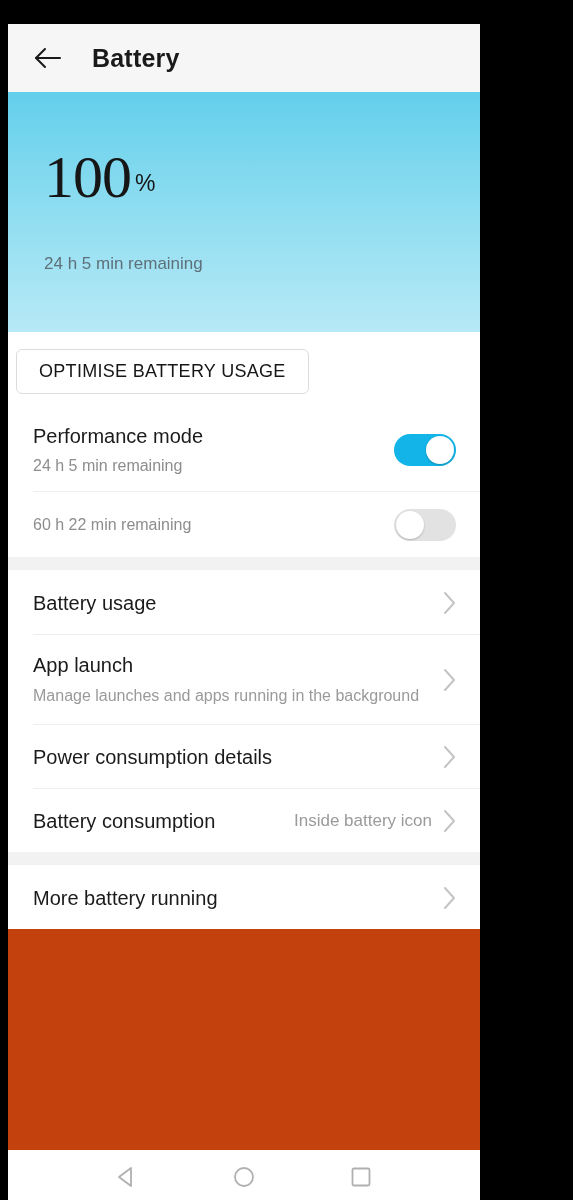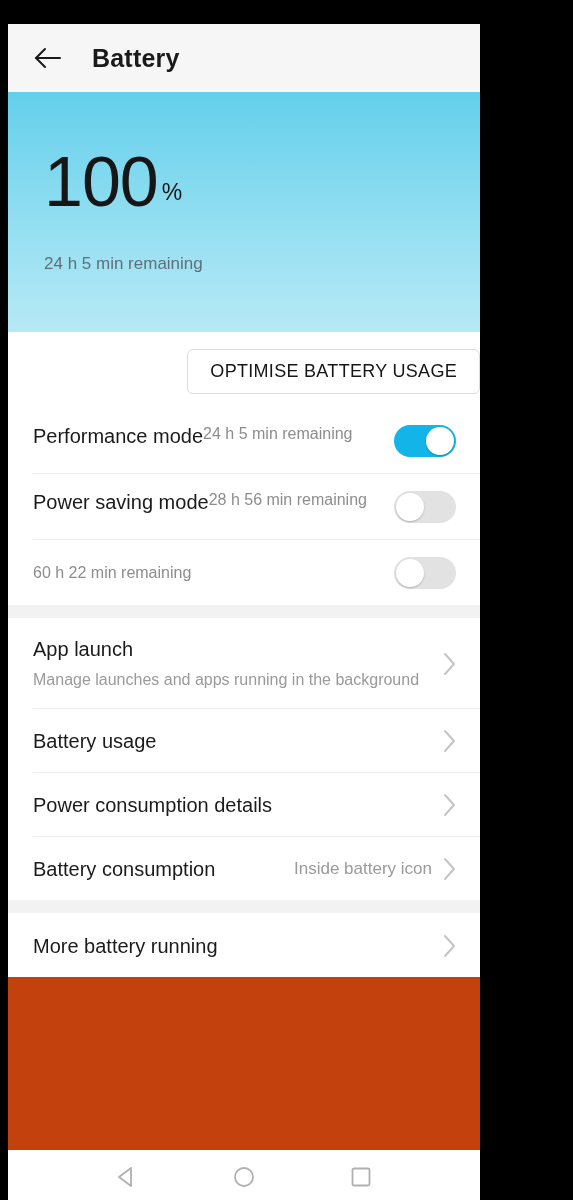--- a/index.html
+++ b/index.html
@@ -54,48 +54,50 @@
     padding-left: 32px;
   }
   .hero-level {
     position: absolute;
     left: 36px;
     top: 58px;
     display: flex;
     align-items: flex-end;
   }
   .hero-number {
-    font-size: 70px;
+    font-size: 60px;
     font-weight: 300;
     color: #161616;
     line-height: 0.92;
     letter-spacing: -1px;
+    font-family: Liberation Serif, serif;
   }
   .hero-percent {
     font-size: 23px;
     font-weight: 500;
     color: #161616;
     margin-left: 4px;
     margin-bottom: 8px;
   }
   .hero-sub {
     position: absolute;
     left: 36px;
     top: 162px;
     font-size: 17px;
     color: #5e707a;
   }
 
   
   .optimise-wrap {
     background: #ffffff;
     display: flex;
-    justify-content: flex-end;
+    justify-content: flex-start;
     padding-top: 17px;
     padding-bottom: 13px;
+    padding-left: 8px;
   }
   .optimise-btn {
     background: #ffffff;
     border: 1px solid #dcdcdc;
     border-radius: 6px;
     padding: 11px 22px;
     font-size: 18px;
     font-weight: 500;
     color: #161616;
     letter-spacing: 0.3px;
@@ -116,21 +118,21 @@
   }
   .mode-row + .mode-row::before {
     content: "";
     position: absolute;
     left: 25px;
     right: 0;
     top: 0;
     height: 1px;
     background: #eeeeee;
   }
-  .mode-text { display: flex; flex-direction: row; }
+  .mode-text { display: flex; flex-direction: column; }
   .mode-title {
     font-size: 20px;
     color: #1b1b1b;
     margin-bottom: 9px;
   }
   .mode-sub {
     font-size: 16px;
     color: #8d8d8d;
   }
 
@@ -249,60 +251,51 @@
     <div class="mode-row">
       <div class="mode-text">
         <span class="mode-title">Performance mode</span>
         <span class="mode-sub">24 h 5 min remaining</span>
       </div>
       <div class="switch on">
         <div class="knob"></div>
       </div>
     </div>
 
-    <div class="mode-row">
-      <div class="mode-text">
-        <span class="mode-title">Power saving mode</span>
-        <span class="mode-sub">28 h 56 min remaining</span>
-      </div>
-      <div class="switch off">
-        <div class="knob"></div>
-      </div>
-    </div>
 
     <div class="mode-row">
       <div class="mode-text">
         <span class="mode-sub">60 h 22 min remaining</span>
       </div>
       <div class="switch off">
         <div class="knob"></div>
       </div>
     </div>
 
   </div>
 
   <div class="band"></div>
 
   <div class="section">
 
     <div class="list-row">
       <div class="list-main">
+        <div class="list-title">Battery usage</div>
+      </div>
+      <div class="chev">
+        <svg width="16" height="26" viewBox="0 0 16 26" aria-hidden="true">
+          <path d="M3 3 L12 13 L3 23" stroke="#c4c4c4" stroke-width="2" fill="none" stroke-linecap="round" stroke-linejoin="round"></path>
+        </svg>
+      </div>
+    </div>
+
+    <div class="list-row">
+      <div class="list-main">
         <div class="list-title">App launch</div>
         <div class="list-sub">Manage launches and apps running in the background</div>
-      </div>
-      <div class="chev">
-        <svg width="16" height="26" viewBox="0 0 16 26" aria-hidden="true">
-          <path d="M3 3 L12 13 L3 23" stroke="#c4c4c4" stroke-width="2" fill="none" stroke-linecap="round" stroke-linejoin="round"></path>
-        </svg>
-      </div>
-    </div>
-
-    <div class="list-row">
-      <div class="list-main">
-        <div class="list-title">Battery usage</div>
       </div>
       <div class="chev">
         <svg width="16" height="26" viewBox="0 0 16 26" aria-hidden="true">
           <path d="M3 3 L12 13 L3 23" stroke="#c4c4c4" stroke-width="2" fill="none" stroke-linecap="round" stroke-linejoin="round"></path>
         </svg>
       </div>
     </div>
 
     <div class="list-row">
       <div class="list-main">

